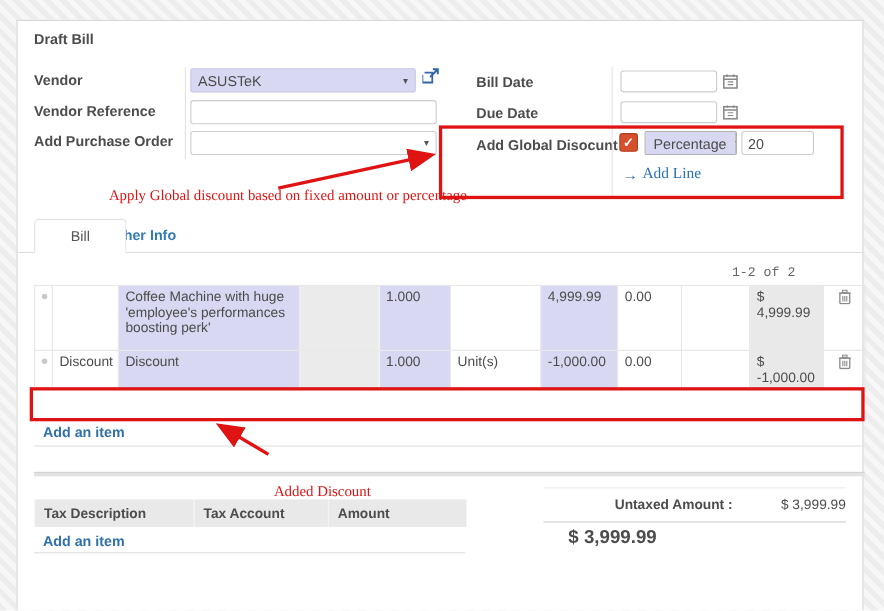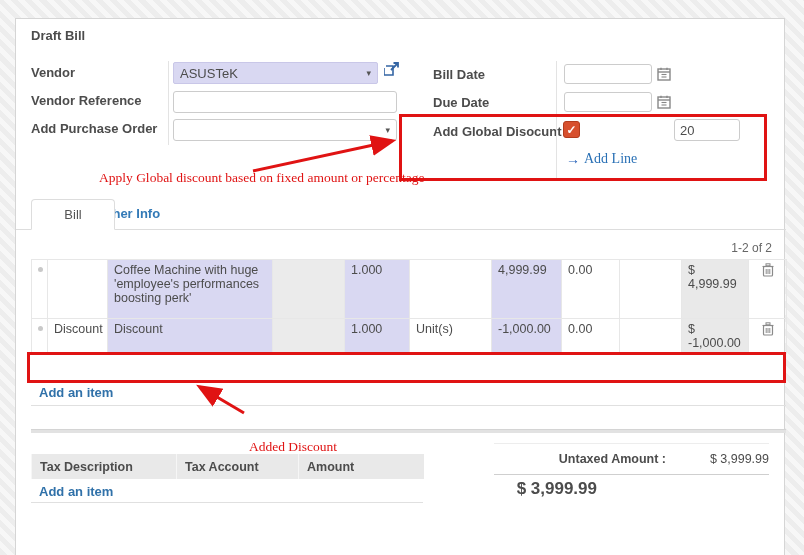--- a/index.html
+++ b/index.html
@@ -141,33 +141,37 @@
           <line x1="10" y1="0.8" x2="10" y2="3" stroke="#888" stroke-width="1.4"></line>
           <line x1="4.5" y1="7.5" x2="9.5" y2="7.5" stroke="#888" stroke-width="1.1"></line>
           <line x1="4.5" y1="10" x2="9.5" y2="10" stroke="#888" stroke-width="1.1"></line>
         </svg>
     </span>
   </div>
 
   <div class="abs chk" style="left:547px;top:102px;">
     <span>✓</span>
   </div>
+  <div class="abs combo" style="left:570px;top:100px;width:84px;">
+    <span class="txt">Percentage</span>
+    <span class="btn">▾</span>
+  </div>
   <div class="abs" style="left:658px;top:100px;width:66px;height:22px;">
     <input class="inp" value="20" style="">
   </div>
   <div class="abs addline" style="left:550px;top:132px;">
     <span class="ar">→</span>
     <span>Add Line</span>
   </div>
 
   <div class="abs tab-active" style="left:15px;top:180px;width:84px;height:31px;">Bill</div>
   <div class="abs tab-link" style="left:82px;top:187px;font-weight:bold;">Other Info</div>
   <div class="tabline" style="left:0;top:210px;width:770px;"></div>
 
-  <div class="abs pager" style="left:606px;top:222px;width:150px;">1-2 of 2</div>
+  <div class="abs pager" style="left:557px;top:222px;width:150px;font-family:Liberation Mono, monospace;">1-2 of 2</div>
 
   <table class="lines abs" style="left:15px;top:240px;">
     <colgroup>
       <col style="width:16px">
         <col style="width:60px">
         <col style="width:165px">
         <col style="width:72px">
       <col style="width:65px">
         <col style="width:82px">
         <col style="width:70px">

